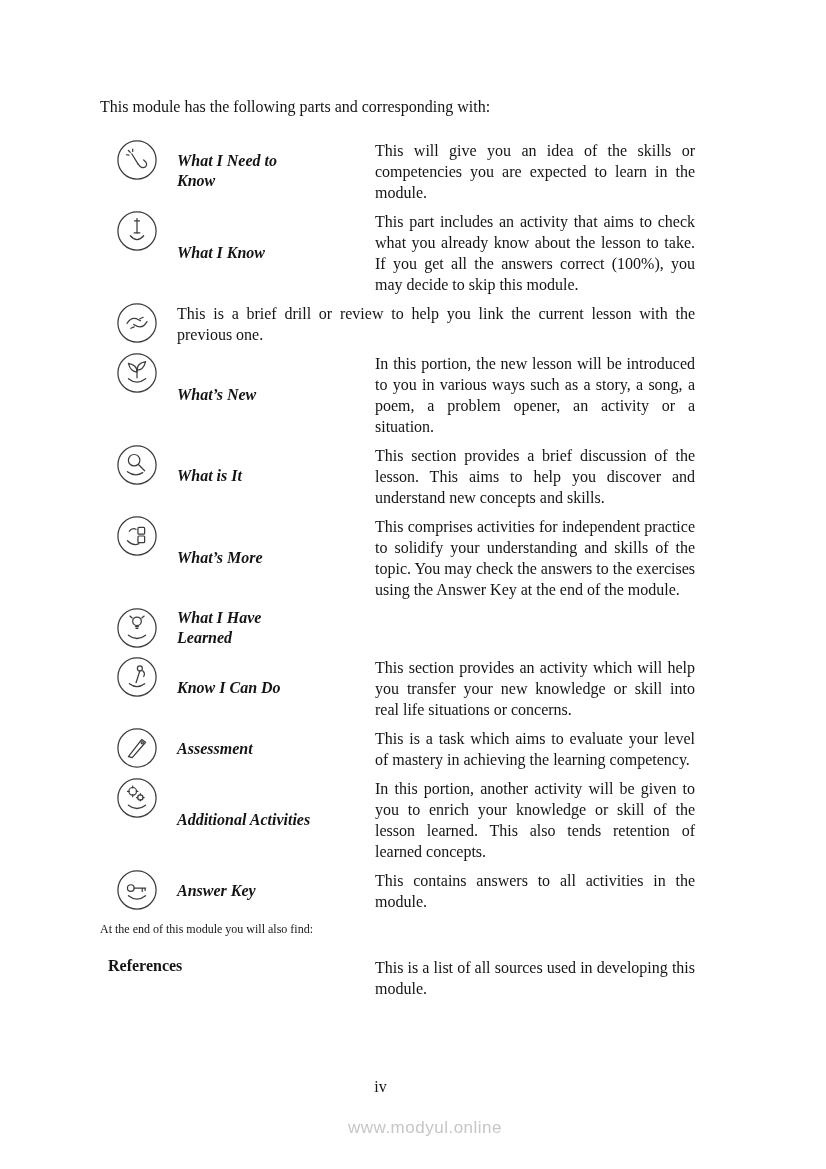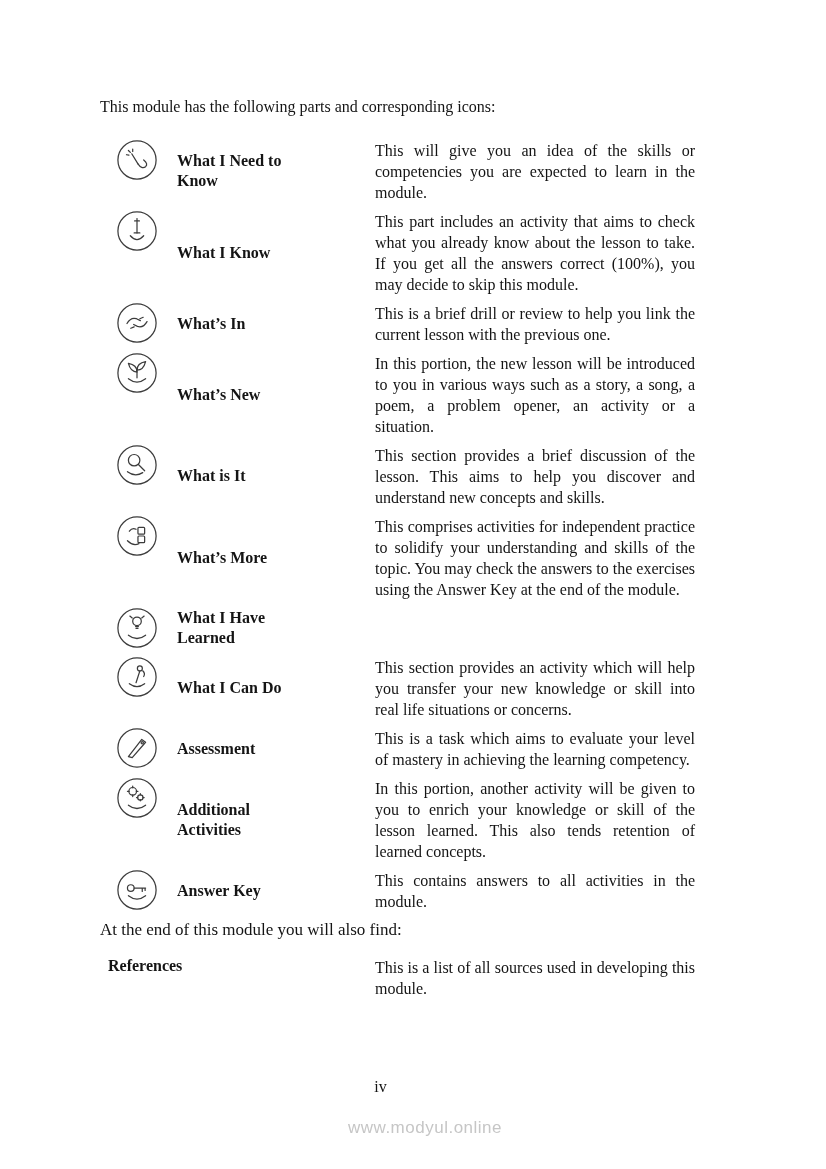--- a/index.html
+++ b/index.html
@@ -22,30 +22,30 @@
   .icon-circle{display:block;width:42px;height:42px;}
   .icon-circle svg{display:block;width:42px;height:42px;}
   .icon-circle path, .icon-circle circle, .icon-circle rect{
     fill:none;stroke:#3c3c3c;stroke-width:1.3;stroke-linecap:round;stroke-linejoin:round;
   }
   .label-cell{
     width:198px;flex:none;box-sizing:border-box;padding-right:40px;
     min-height:42px;display:flex;align-items:center;
   }
   .part-label{
-    font-weight:bold;
+    font-weight:bold;font-style:italic;
     font-size:16px;line-height:1.25;max-width:138px;
   }
   .desc-cell{
     flex:1;font-size:16px;line-height:21px;
     text-align:justify;padding-top:1px;
   }
   .outro{
     margin:4px 0 16px 0;
-    font-size:17px;line-height:21px;
+    font-size:12px;line-height:21px;
   }
   .ref-row{display:flex;}
   .ref-label-cell{width:275px;flex:none;box-sizing:border-box;padding-left:8px;padding-top:1px;}
   .ref-label{font-weight:bold;font-size:16px;}
   .page-number{
     position:absolute;top:1078px;left:0;width:761px;
     text-align:center;font-size:16px;color:#141414;
   }
   .watermark{
     position:absolute;top:1118px;left:12px;width:826px;
@@ -53,21 +53,21 @@
     font-family:"Liberation Sans", sans-serif;
     font-size:17px;letter-spacing:0.5px;
     color:#c6c6c6;
   }
 </style>
 </head>
 <body>
 
 <div class="page">
 
-  <p class="intro">This module has the following parts and corresponding icons:</p>
+  <p class="intro">This module has the following parts and corresponding with:</p>
 
   <div class="row">
     <div class="icon-cell">
       <span class="icon-circle">
         <svg viewBox="0 0 44 44">
           <circle cx="22" cy="22" r="20"></circle>
           <path d="M13 12 l2 2 M17.5 10.5 l0 2.5 M11 16.5 l2.5 .5"></path>
           <path d="M16.5 15.5 L23 26"></path>
           <path d="M23 26 q4 6 8 3 q3 -3 -2 -7"></path>
         </svg>
@@ -101,23 +101,20 @@
     <div class="icon-cell">
       <span class="icon-circle">
         <svg viewBox="0 0 44 44">
           <circle cx="22" cy="22" r="20"></circle>
           <path d="M11.5 22.5 q4 -7 10 -5 l4 2"></path>
           <path d="M32.5 20.5 q-4 7 -10 5 l-4 -2"></path>
           <path d="M25 17.5 l3.5 -1.5 M19 26 l-3.5 1.5"></path>
         </svg>
       </span>
     </div>
-    <div class="label-cell">
-      <span class="part-label">What’s In</span>
-    </div>
     <div class="desc-cell">This is a brief drill or review to help you link the current lesson with the previous one.</div>
   </div>
 
   <div class="row">
     <div class="icon-cell">
       <span class="icon-circle">
         <svg viewBox="0 0 44 44">
           <circle cx="22" cy="22" r="20"></circle>
           <path d="M22 27 V17"></path>
           <path d="M22 21 C16 21 14 16 13 12 C19 13 22 16 22 21 Z"></path>
@@ -190,21 +187,21 @@
         <svg viewBox="0 0 44 44">
           <circle cx="22" cy="22" r="20"></circle>
           <circle cx="25" cy="13" r="2.6"></circle>
           <path d="M25 15.6 L21 28"></path>
           <path d="M28 15.5 q3 3 1 6"></path>
           <path d="M14 29 q8 6 16 0"></path>
         </svg>
       </span>
     </div>
     <div class="label-cell">
-      <span class="part-label">What I Can Do</span>
+      <span class="part-label">Know I Can Do</span>
     </div>
     <div class="desc-cell">This section provides an activity which will help you transfer your new knowledge or skill into real life situations or concerns.</div>
   </div>
 
   <div class="row">
     <div class="icon-cell">
       <span class="icon-circle">
         <svg viewBox="0 0 44 44">
           <circle cx="22" cy="22" r="20"></circle>
           <path d="M13 31 L27 13 l4 3 -14 16 z"></path>

